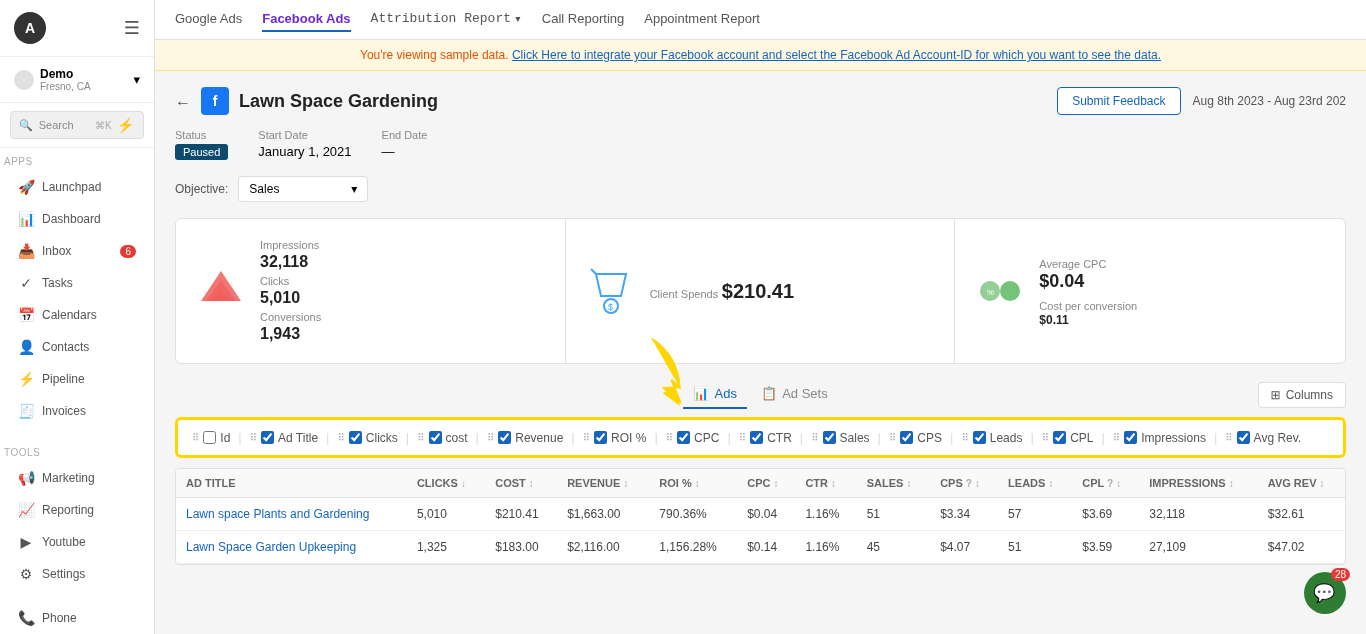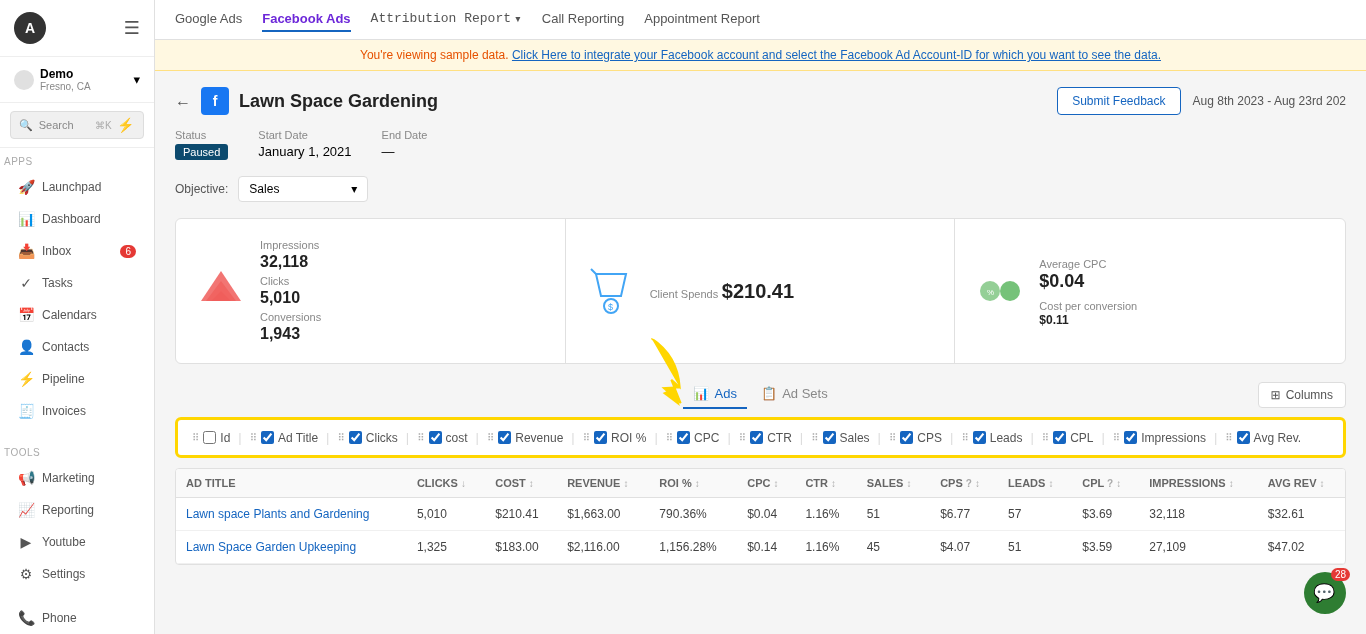--- a/index.html
+++ b/index.html
@@ -435,21 +435,21 @@
         <tbody>
           <tr>
             <td><a class="link-cell">Lawn space Plants and Gardening</a></td>
             <td>5,010</td>
             <td>$210.41</td>
             <td>$1,663.00</td>
             <td>790.36%</td>
             <td>$0.04</td>
             <td>1.16%</td>
             <td>51</td>
-            <td>$6.77</td>
+            <td>$3.34</td>
             <td>57</td>
             <td>$3.69</td>
             <td>32,118</td>
             <td>$32.61</td>
           </tr>
           <tr>
             <td><a class="link-cell">Lawn Space Garden Upkeeping</a></td>
             <td>1,325</td>
             <td>$183.00</td>
             <td>$2,116.00</td>

